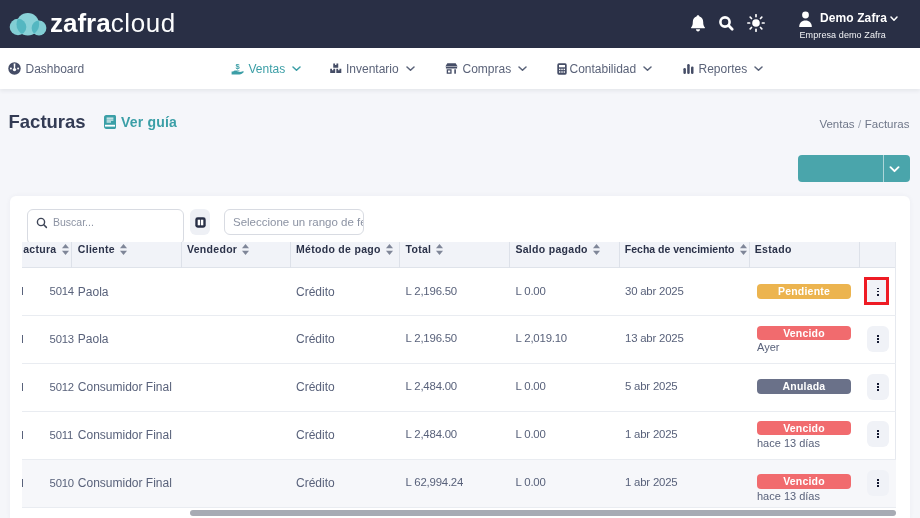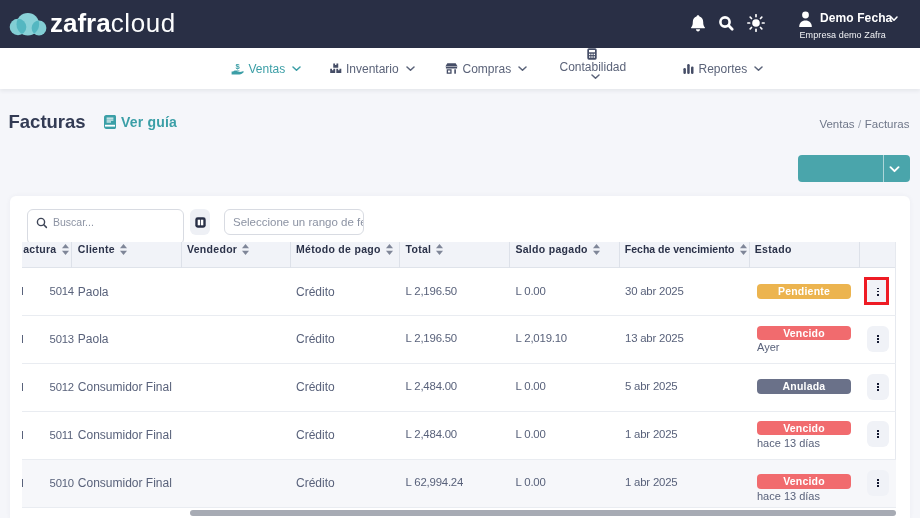--- a/index.html
+++ b/index.html
@@ -109,28 +109,38 @@
           <line x1="13.5" y1="13.5" x2="14.8" y2="14.8"></line>
         <line x1="3.2" y1="14.8" x2="4.5" y2="13.5"></line>
           <line x1="13.5" y1="4.5" x2="14.8" y2="3.2"></line>
       </g>
     </svg>
 
     <svg class="tb-ic" style="left:798px; top:11px;" width="15" height="16" viewBox="0 0 15 16">
       <circle cx="7.5" cy="4" r="3.4" fill="#ffffff"></circle>
       <path d="M1.2 16 C1.2 11.8 3.6 9.4 7.5 9.4 C11.4 9.4 13.8 11.8 13.8 16 Z" fill="#ffffff"></path>
     </svg>
-    <div id="usr-name">Demo Fecha</div>
+    <div id="usr-name">Demo Zafra</div>
     <svg class="tb-ic" style="left:889.5px; top:15.5px;" width="8" height="6" viewBox="0 0 8 6">
       <polyline points="1,1 4,4.2 7,1" fill="none" stroke="#ffffff" stroke-width="1.5" stroke-linecap="round" stroke-linejoin="round"></polyline>
     </svg>
     <div id="usr-sub">Empresa demo Zafra</div>
   </div>
 
   <div id="nav">
+    <div class="nav-item" style="left:8px;">
+      <svg class="ic" width="13" height="13" viewBox="0 0 13 13">
+        <circle cx="6.5" cy="6.5" r="6.2" fill="#454d66"></circle>
+        <polygon points="5.6,1.6 7.4,1.6 7.1,6.3 5.9,6.3" fill="#ffffff"></polygon>
+        <circle cx="6.5" cy="7.6" r="1.7" fill="#ffffff"></circle>
+        <circle cx="2.9" cy="6.4" r="1" fill="#ffffff"></circle>
+        <circle cx="10.1" cy="6.4" r="1" fill="#ffffff"></circle>
+      </svg>
+      <span class="lbl">Dashboard</span>
+    </div>
     <div class="nav-item active" style="left:231px;">
       <svg class="ic" width="13" height="13" viewBox="0 0 13 13">
         <text x="6.6" y="6.6" font-size="7.6" font-weight="bold" fill="#3b9ea6" text-anchor="middle">$</text>
         <path d="M0.6 12.4 L8.4 12.4 C10.1 12.4 11.6 11.5 12.6 10.3 C13 9.8 12.6 9.1 11.9 9.2 C10.7 9.5 9.6 10 8.8 10.1 L6.8 10.1 C6.4 10.1 6.4 9.5 6.8 9.5 L8.2 9.5 C8.8 9.5 8.8 8.6 8.2 8.6 L4.4 8.6 C3.4 8.6 2.9 9 2.2 9.5 L0.6 9.5 Z" fill="#3b9ea6"></path>
       </svg>
       <span class="lbl">Ventas</span>
       <svg class="car" width="9" height="6" viewBox="0 0 9 6">
           <polyline points="1,1 4.5,4.3 8,1" fill="none" stroke="#3b9ea6" stroke-width="1.5" stroke-linecap="round" stroke-linejoin="round"></polyline>
         </svg>
     </div>
@@ -150,21 +160,21 @@
         <path d="M2.3 0.3 L10.7 0.3 L12.6 3.6 L0.4 3.6 Z" fill="#454d66"></path>
         <rect x="0.9" y="4" width="11.2" height="1.5" fill="#454d66"></rect>
         <path d="M1.7 6.3 L6.6 6.3 L6.6 10.7 L1.7 10.7 Z M3 7.6 L5.3 7.6 L5.3 9.4 L3 9.4 Z" fill="#454d66" fill-rule="evenodd"></path>
         <rect x="9.3" y="6.3" width="1.6" height="4.4" fill="#454d66"></rect>
       </svg>
       <span class="lbl">Compras</span>
       <svg class="car" width="9" height="6" viewBox="0 0 9 6">
           <polyline points="1,1 4.5,4.3 8,1" fill="none" stroke="#5b6379" stroke-width="1.5" stroke-linecap="round" stroke-linejoin="round"></polyline>
         </svg>
     </div>
-    <div class="nav-item" style="left:557px;flex-direction:column;">
+    <div class="nav-item" style="left:557px;">
       <svg class="ic" width="10" height="12" viewBox="0 0 10 12">
         <rect x="0.3" y="0.3" width="9.4" height="11.4" rx="1.6" fill="#454d66"></rect>
         <rect x="2" y="2" width="6" height="2.3" fill="#ffffff"></rect>
         <g fill="#ffffff">
           <rect x="2" y="5.7" width="1.4" height="1.4"></rect>
             <rect x="4.3" y="5.7" width="1.4" height="1.4"></rect>
             <rect x="6.6" y="5.7" width="1.4" height="1.4"></rect>
           <rect x="2" y="8.3" width="1.4" height="1.4"></rect>
             <rect x="4.3" y="8.3" width="1.4" height="1.4"></rect>
             <rect x="6.6" y="8.3" width="1.4" height="1.4"></rect>

